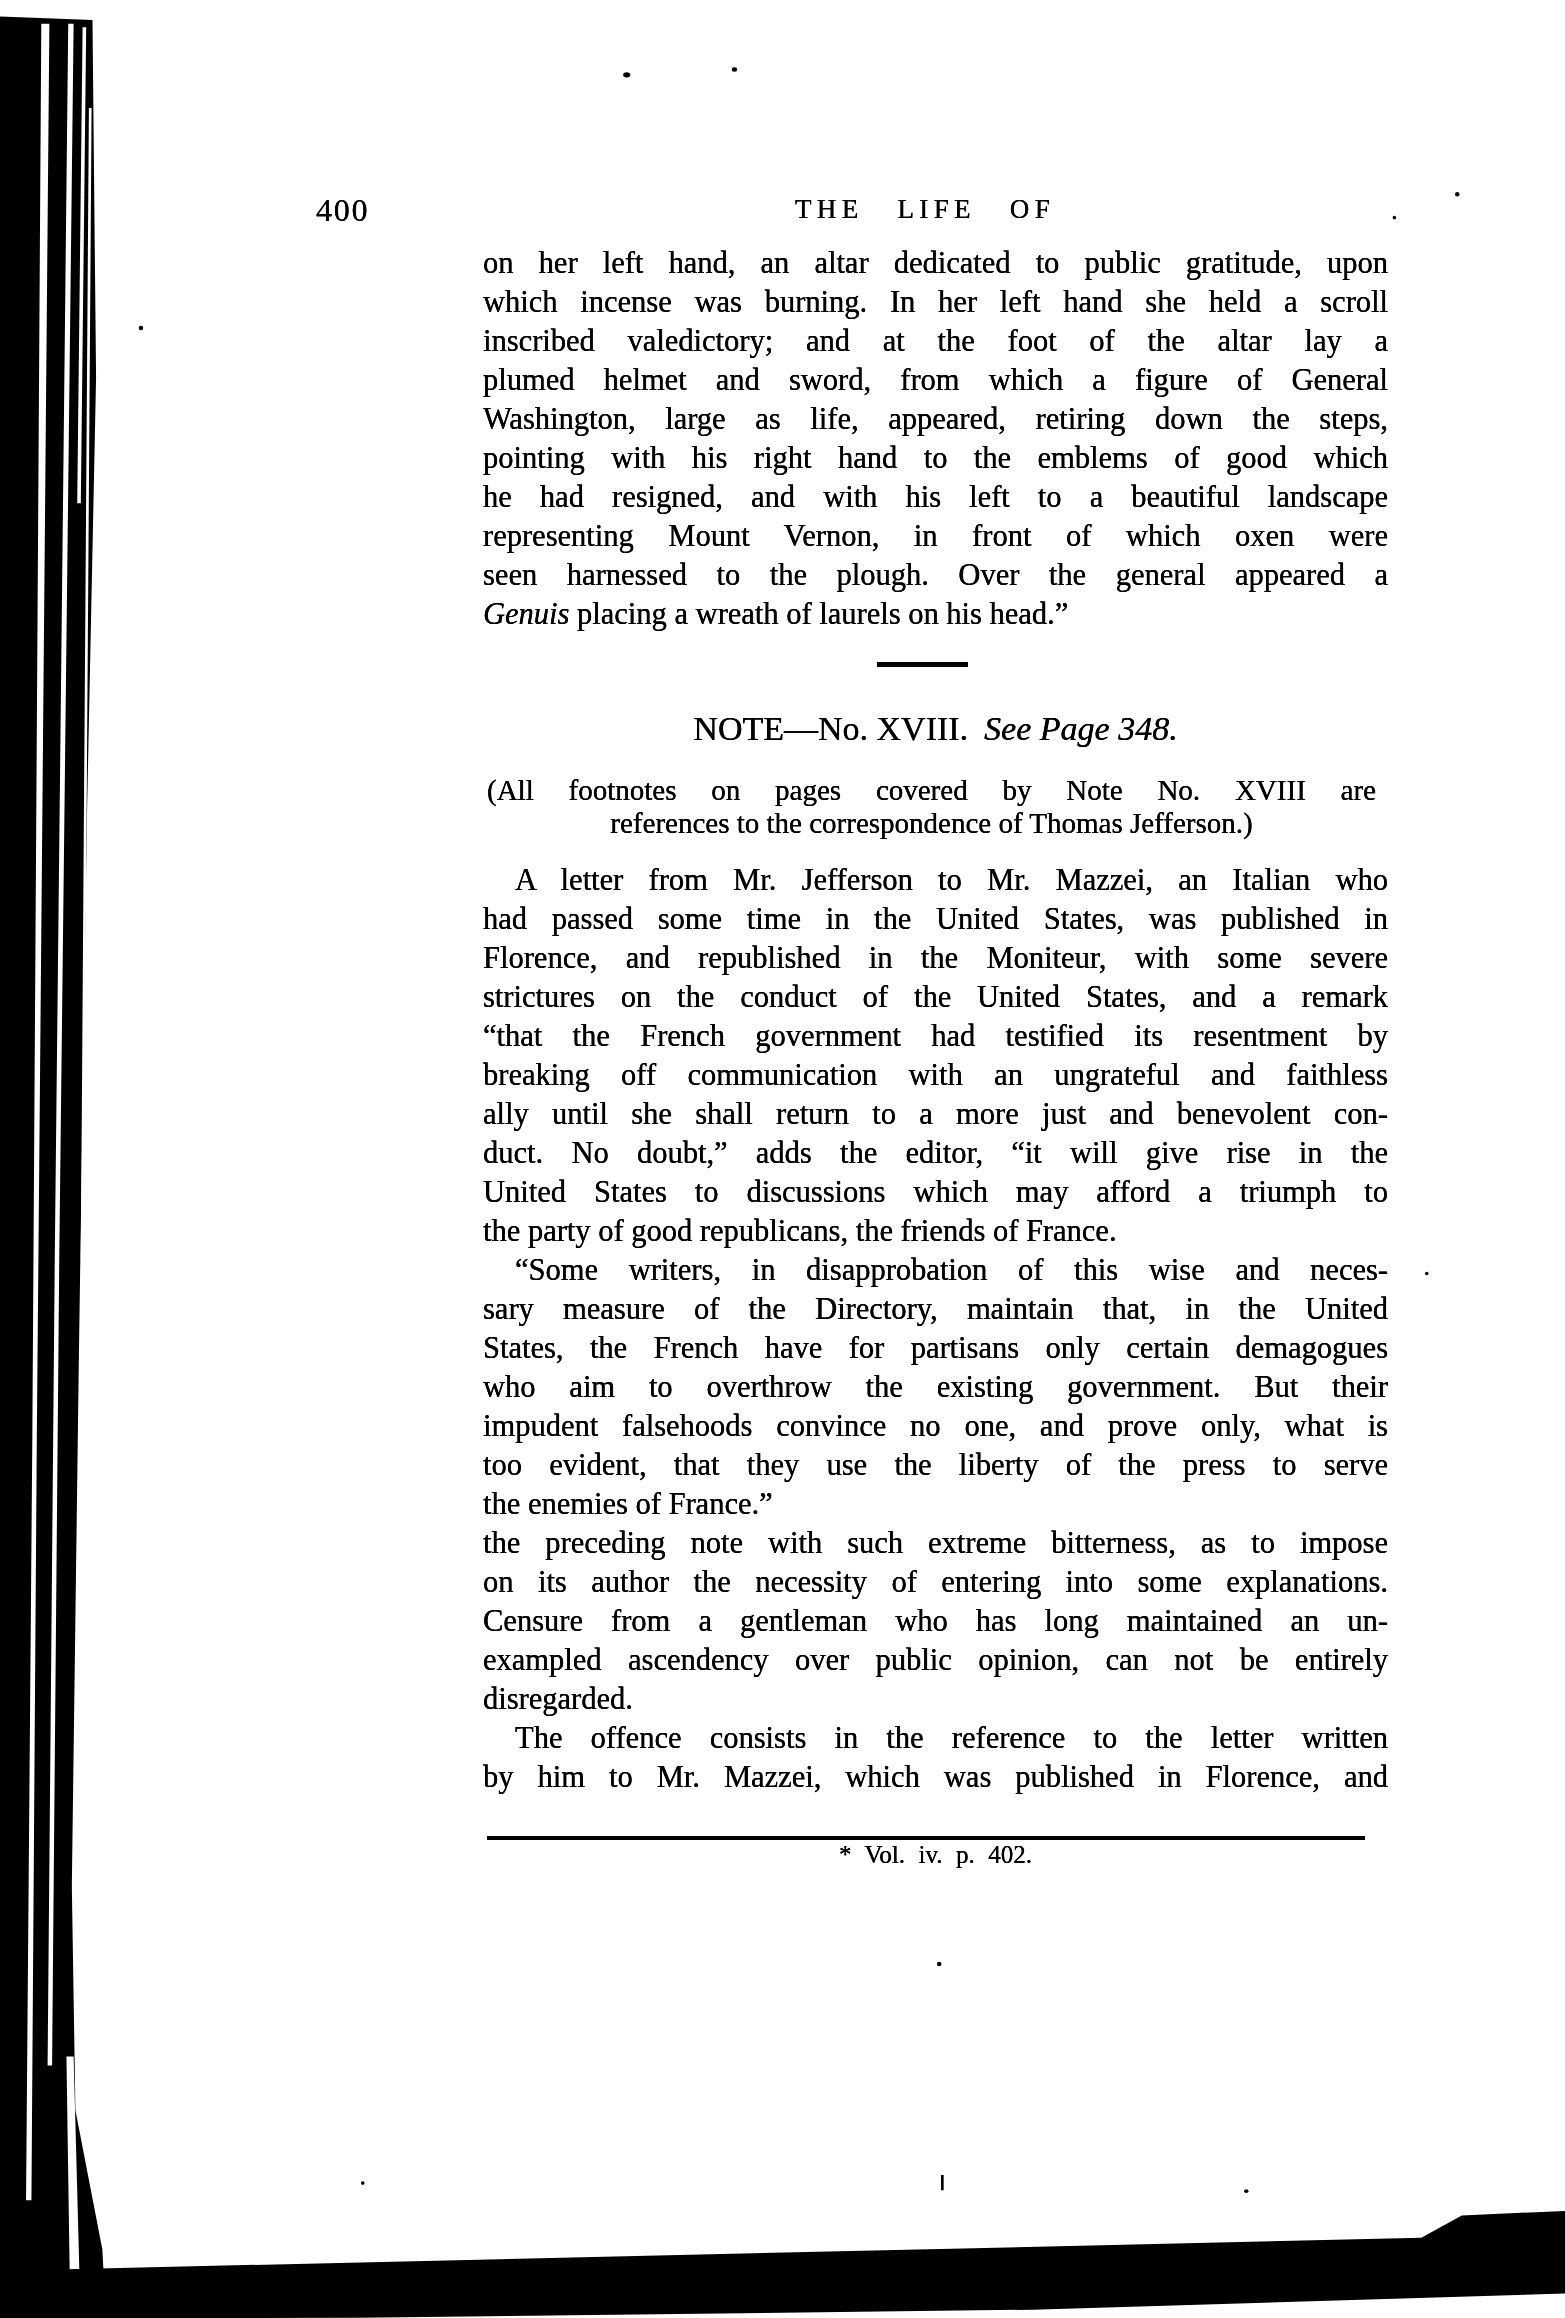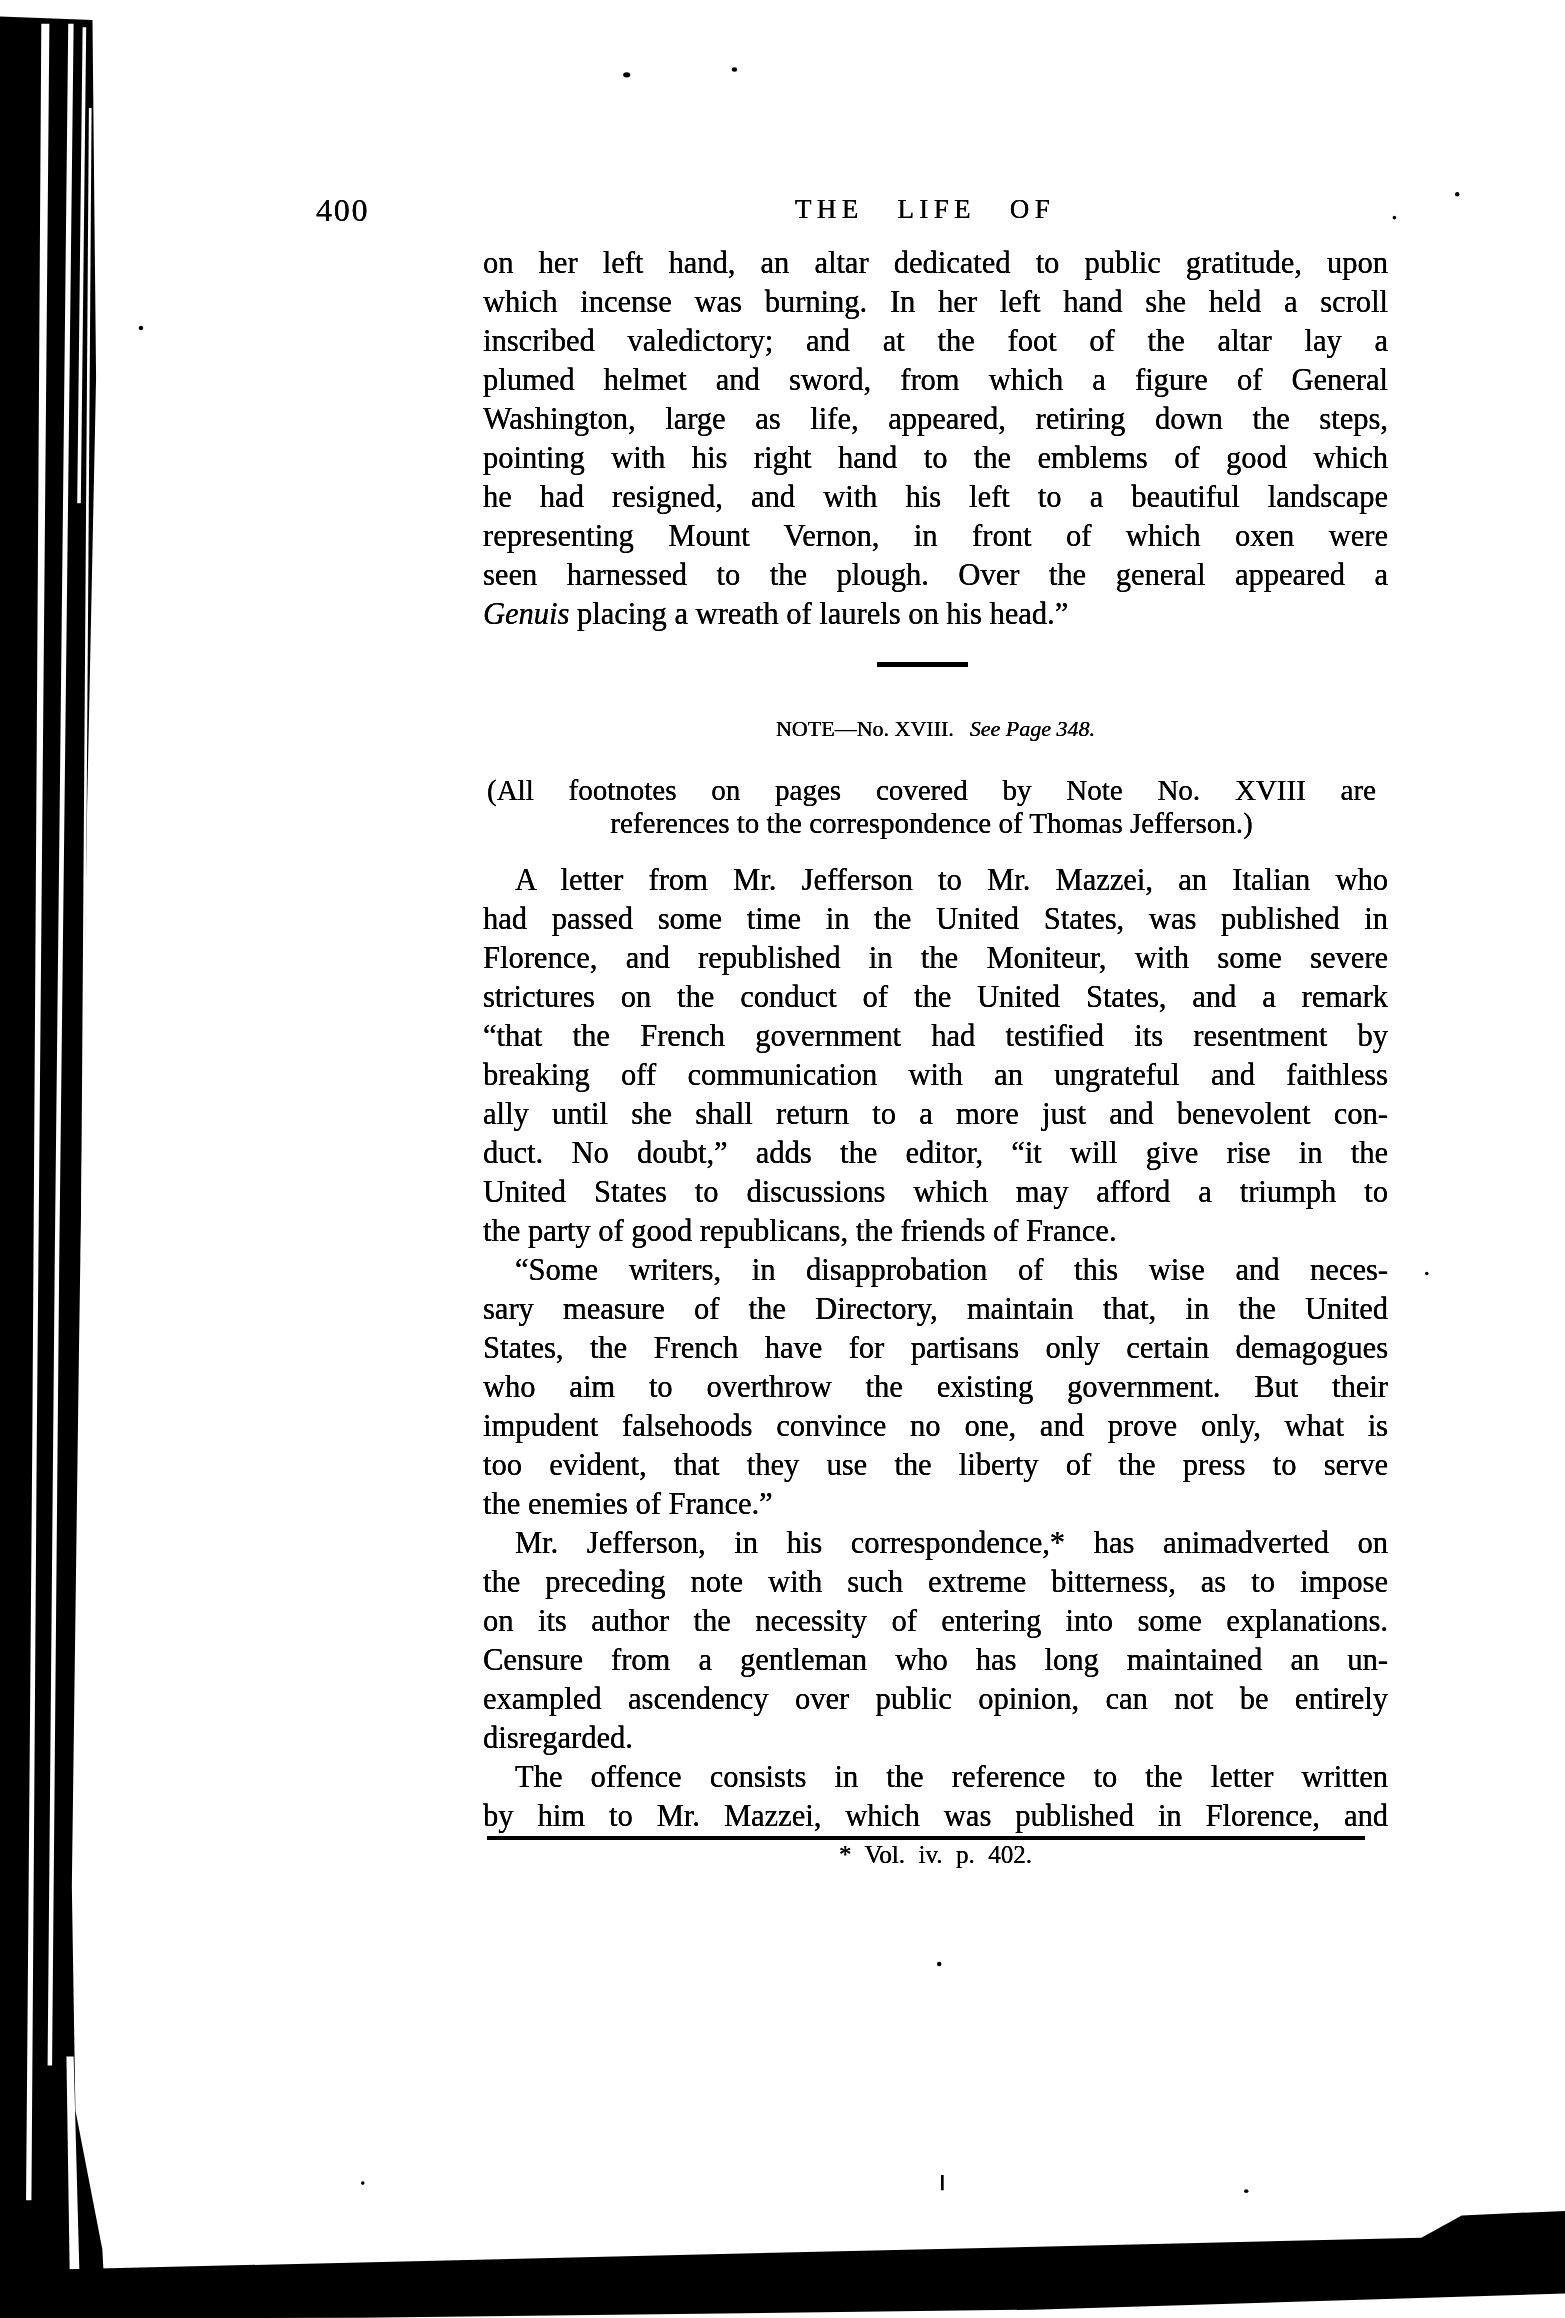--- a/index.html
+++ b/index.html
@@ -40,21 +40,21 @@
   #para1{ top:244px; }
   #note-paragraphs{ top:861px; }
 
   #divider-rule{
     left:877px; top:662px; width:91px; height:4.5px;
     background:#000;
   }
 
   #note-heading{
     left:483px; top:709px; width:905px;
-    text-align:center; font-size:22px; line-height:40px;
+    text-align:center; font-size:34px; line-height:40px;
     white-space:nowrap;
   }
   #note-heading .gap{ display:inline-block; width:16px; }
 
   #note-preamble{ left:487px; top:774px; width:889px; }
   #note-preamble .line{
     font-size:29px; 
     height:33px; line-height:33px;
   }
 
@@ -141,21 +141,20 @@
       <div class="line"><span>duct. No doubt,” adds the editor, “it will give rise in the</span></div>
       <div class="line"><span>United States to discussions which may afford a triumph to</span></div>
       <div class="line lastline"><span>the party of good republicans, the friends of France.</span></div>
       <div class="line indent"><span>“Some writers, in disapprobation of this wise and neces-</span></div>
       <div class="line"><span>sary measure of the Directory, maintain that, in the United</span></div>
       <div class="line"><span>States, the French have for partisans only certain demagogues</span></div>
       <div class="line"><span>who aim to overthrow the existing government. But their</span></div>
       <div class="line"><span>impudent falsehoods convince no one, and prove only, what is</span></div>
       <div class="line"><span>too evident, that they use the liberty of the press to serve</span></div>
       <div class="line lastline"><span>the enemies of France.”</span></div>
-      <div class="line indent"><span>Mr. Jefferson, in his correspondence,* has animadverted on</span></div>
       <div class="line"><span>the preceding note with such extreme bitterness, as to impose</span></div>
       <div class="line"><span>on its author the necessity of entering into some explanations.</span></div>
       <div class="line"><span>Censure from a gentleman who has long maintained an un-</span></div>
       <div class="line"><span>exampled ascendency over public opinion, can not be entirely</span></div>
       <div class="line lastline"><span>disregarded.</span></div>
       <div class="line indent"><span>The offence consists in the reference to the letter written</span></div>
       <div class="line"><span>by him to Mr. Mazzei, which was published in Florence, and</span></div>
     </div>
 
   <div id="footnote-rule" class="abs"></div>

